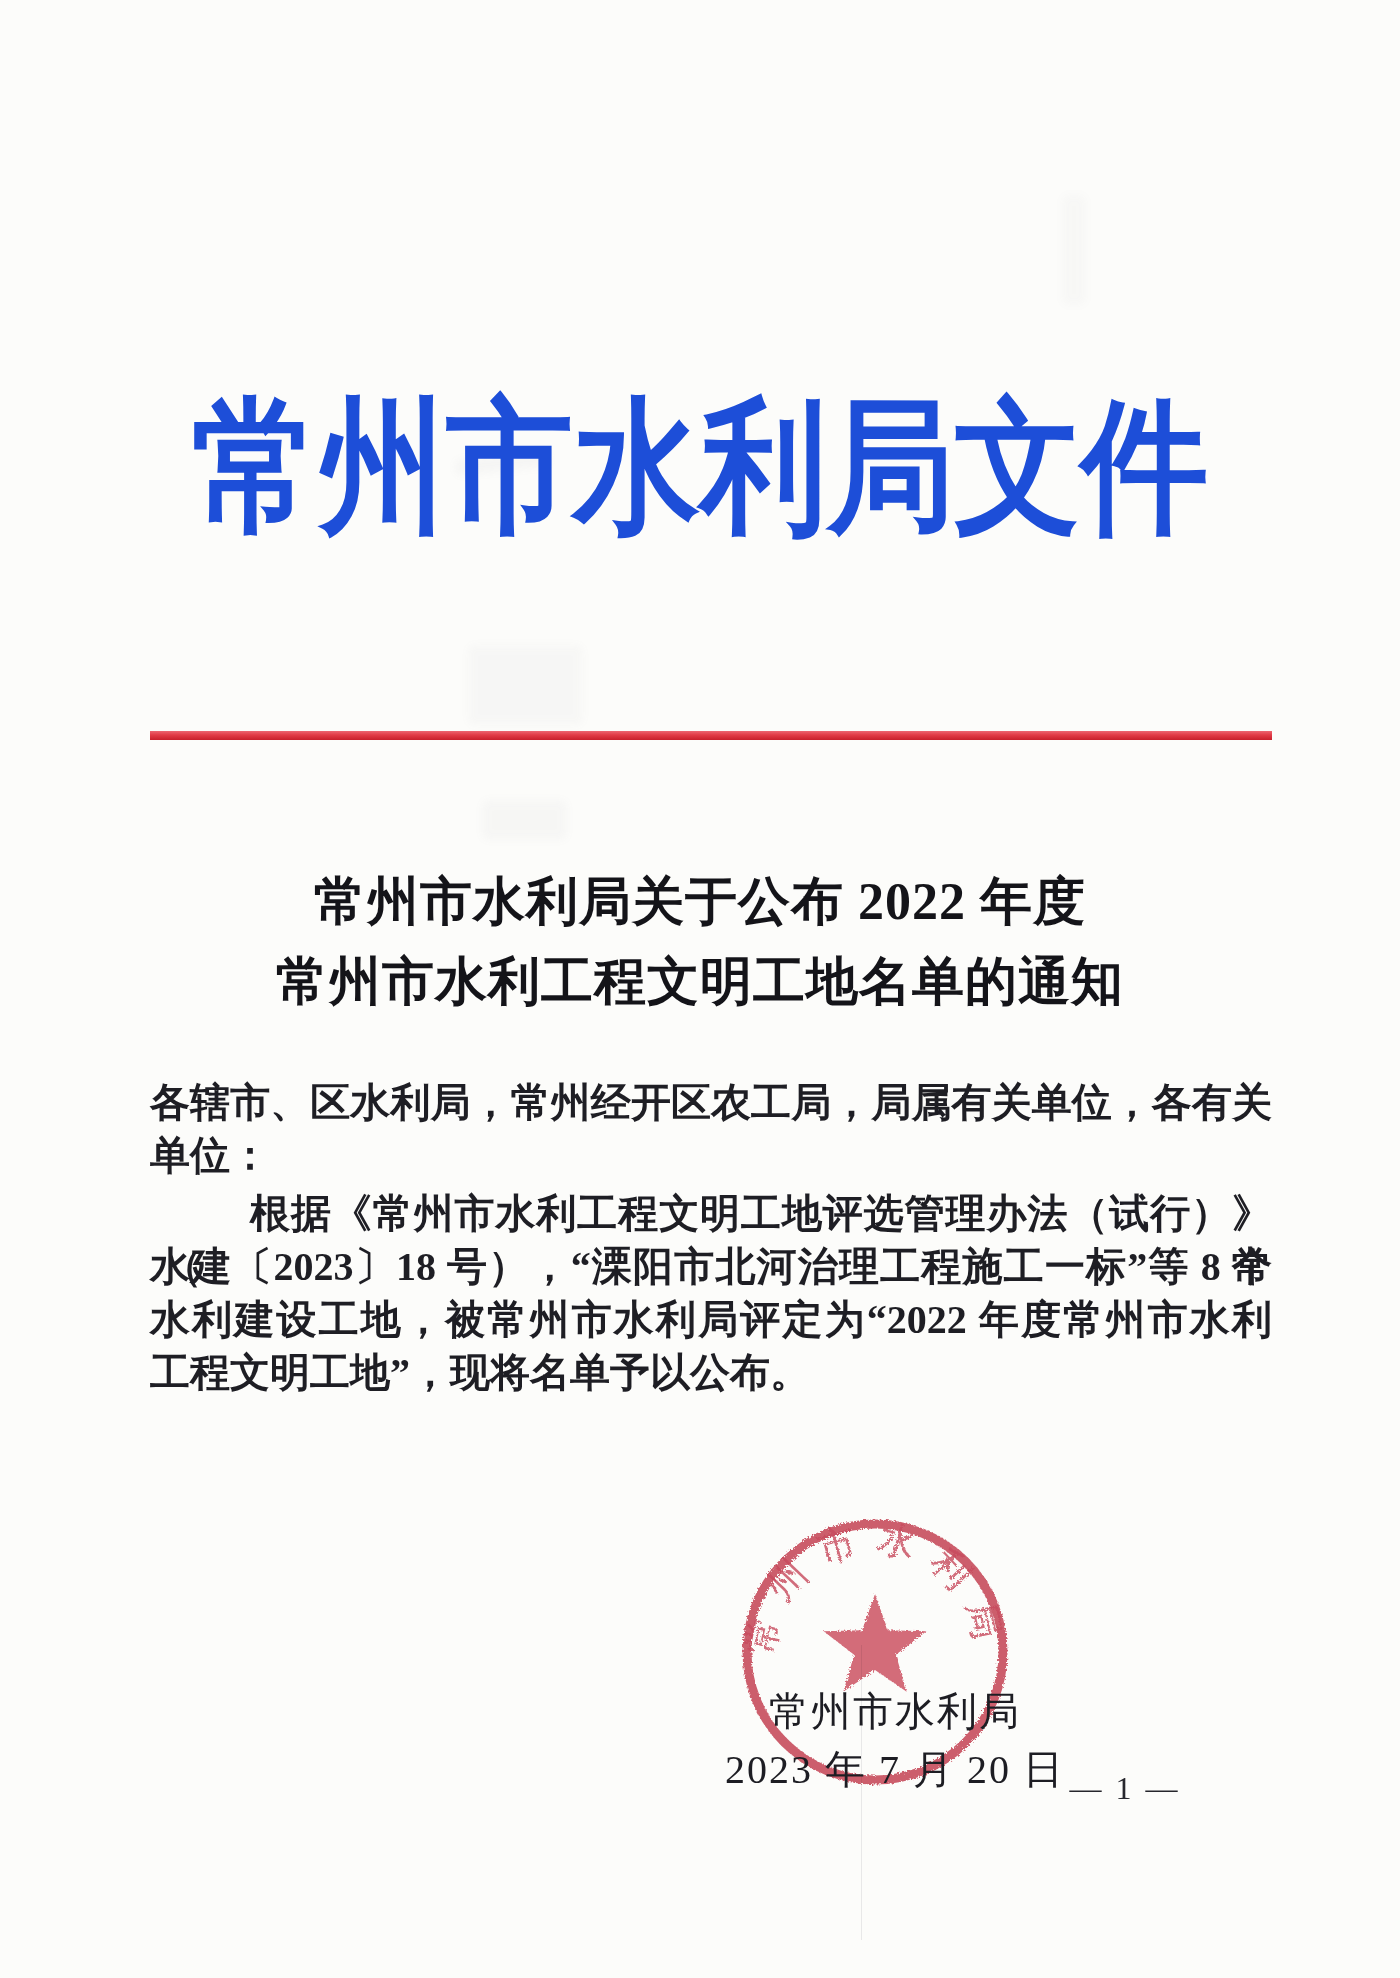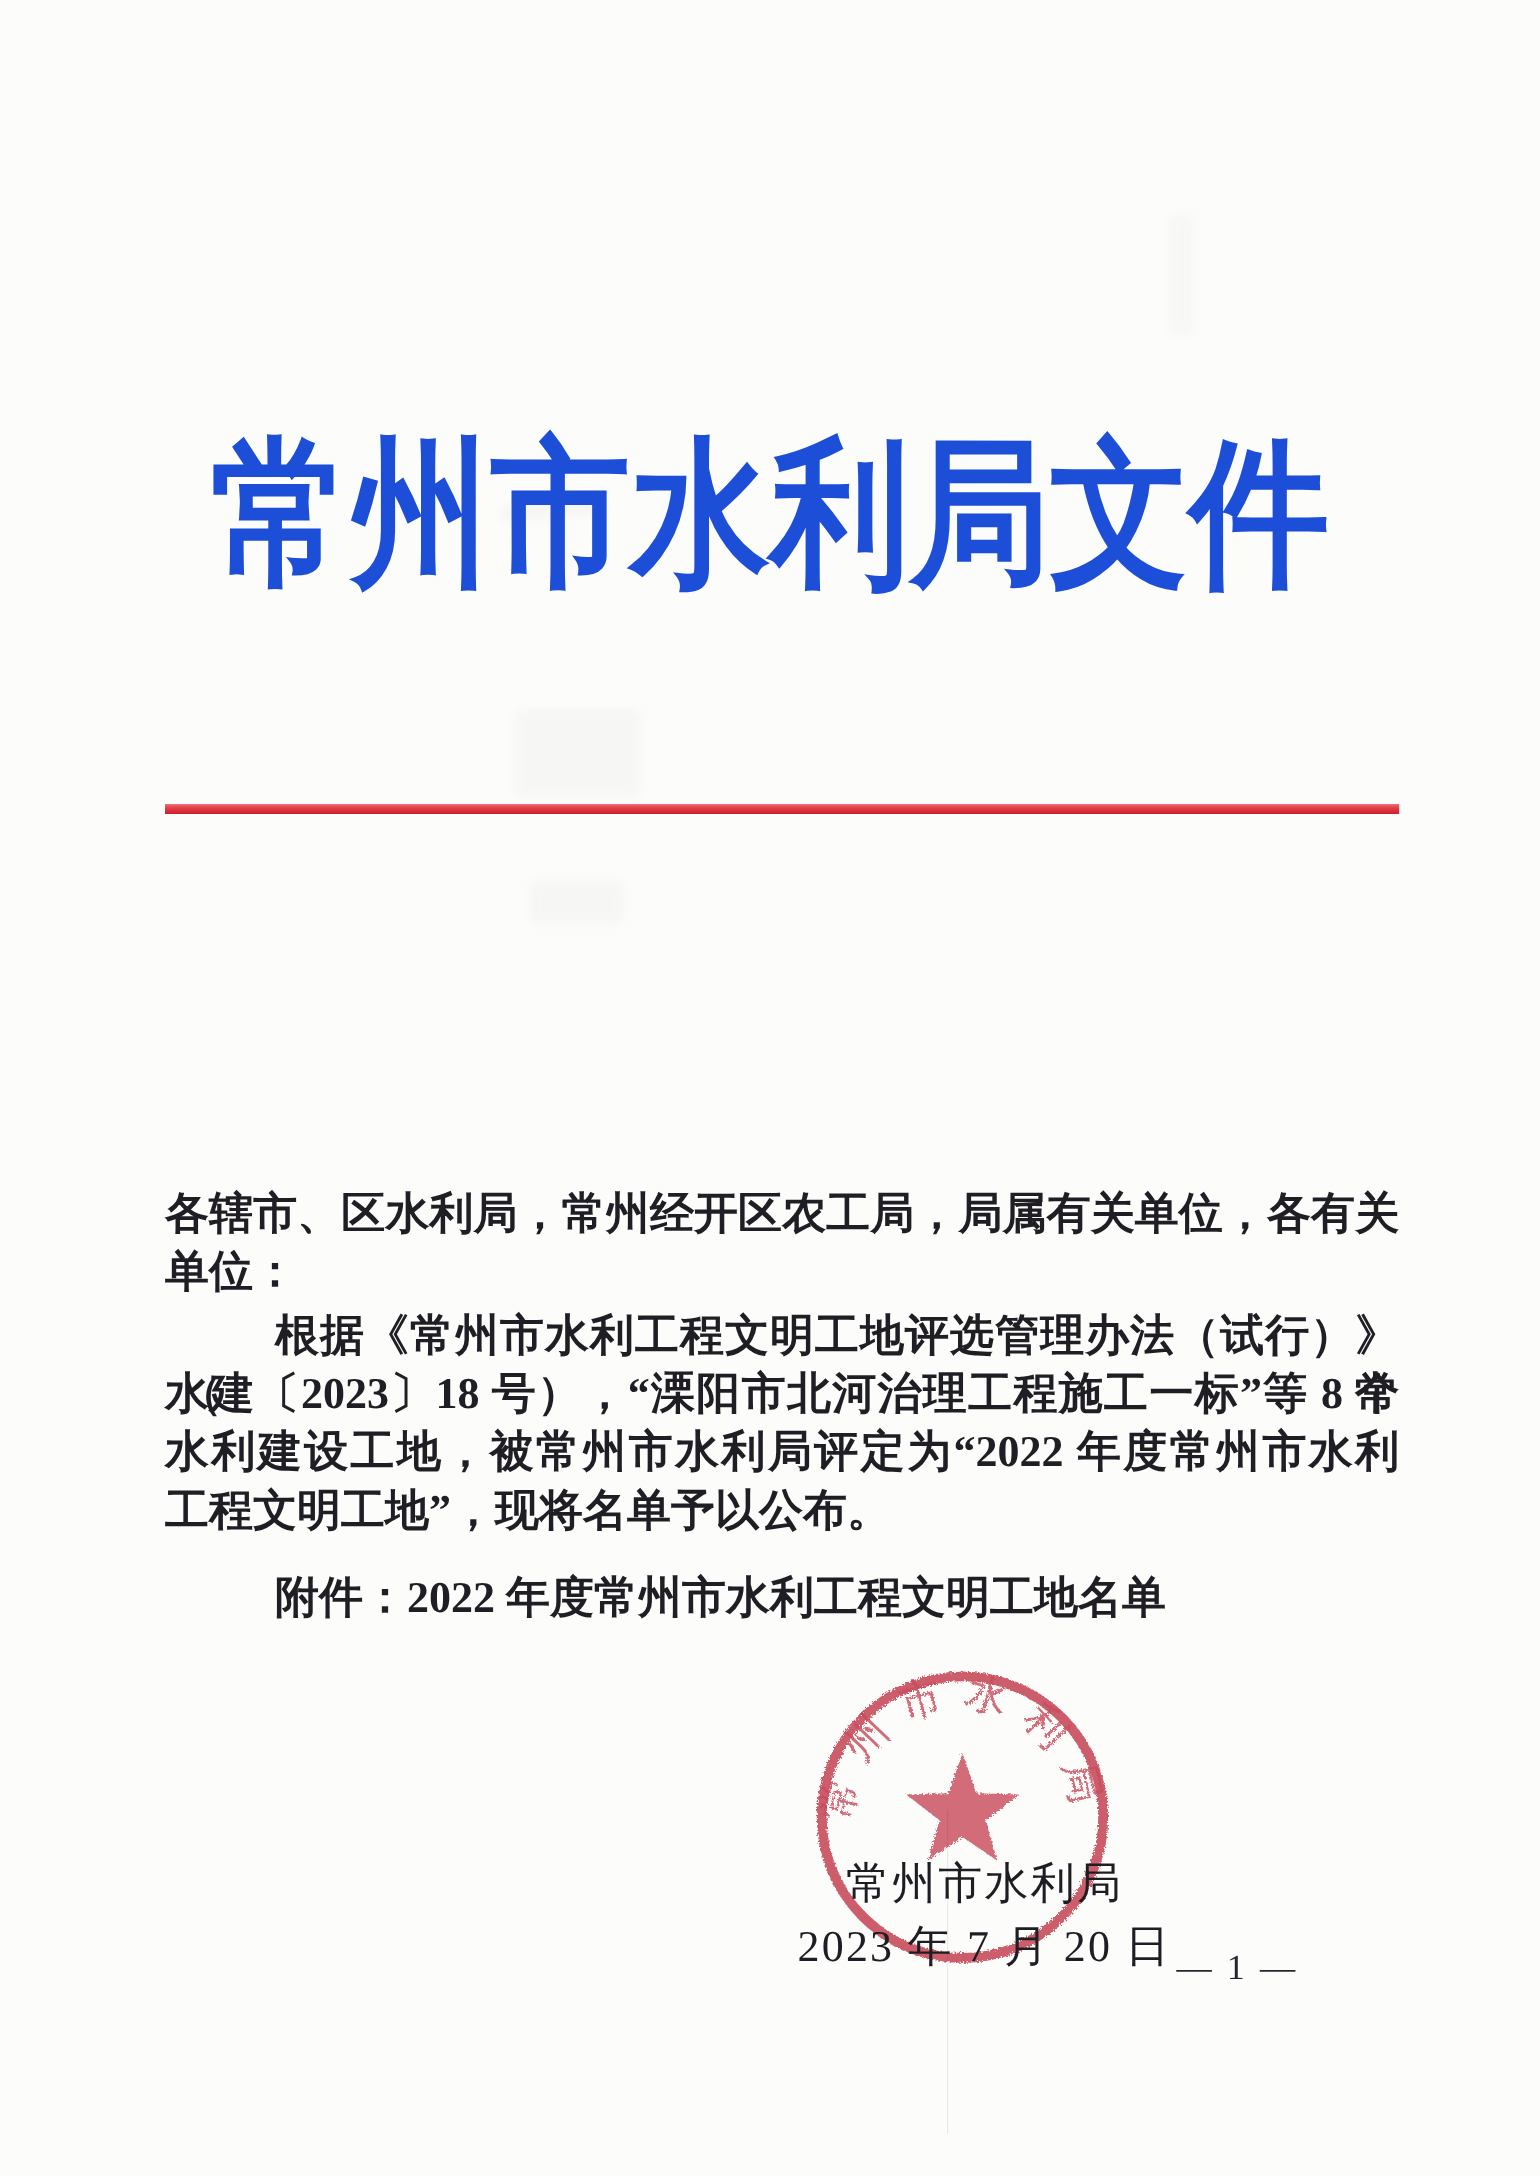--- a/index.html
+++ b/index.html
@@ -172,29 +172,32 @@
   <div class="ghost g3"></div>
   <div class="ghost g4"></div>
 
   <div class="header-title">
     <span class="squeeze">常州市水利局文件</span>
   </div>
 
 
   <div class="red-divider"></div>
 
+  <div class="notice-title">
+    <div>常州市水利局关于公布 2022 年度</div>
+    <div>常州市水利工程文明工地名单的通知</div>
+  </div>
 
   <div class="body-text">
     <div class="bline justify">各辖市、区水利局，常州经开区农工局，局属有关单位，各有关</div>
     <div class="bline">单位：</div>
     <div class="bline indent justify para-gap">根据《常州市水利工程文明工地评选管理办法（试行）》（常</div>
     <div class="bline justify">水建〔2023〕18 号），“溧阳市北河治理工程施工一标”等 8 个</div>
     <div class="bline justify">水利建设工地，被常州市水利局评定为“2022 年度常州市水利</div>
     <div class="bline">工程文明工地”，现将名单予以公布。</div>
-    <div class="bline indent attachment">附件：2022 年度常州市水利工程文明工地名单</div>
   </div>
 
   <div class="seal">
     <svg width="276" height="276" viewBox="0 0 276 276">
       <defs>
         <filter id="rough" x="-10%" y="-10%" width="120%" height="120%">
           <feTurbulence type="fractalNoise" baseFrequency="0.55" numOctaves="2" result="n"></feTurbulence>
           <feDisplacementMap in="SourceGraphic" in2="n" scale="5"></feDisplacementMap>
         </filter>
         <path id="sealArc" d="M 38 138 A 100 100 0 0 1 238 138" fill="none"></path>

